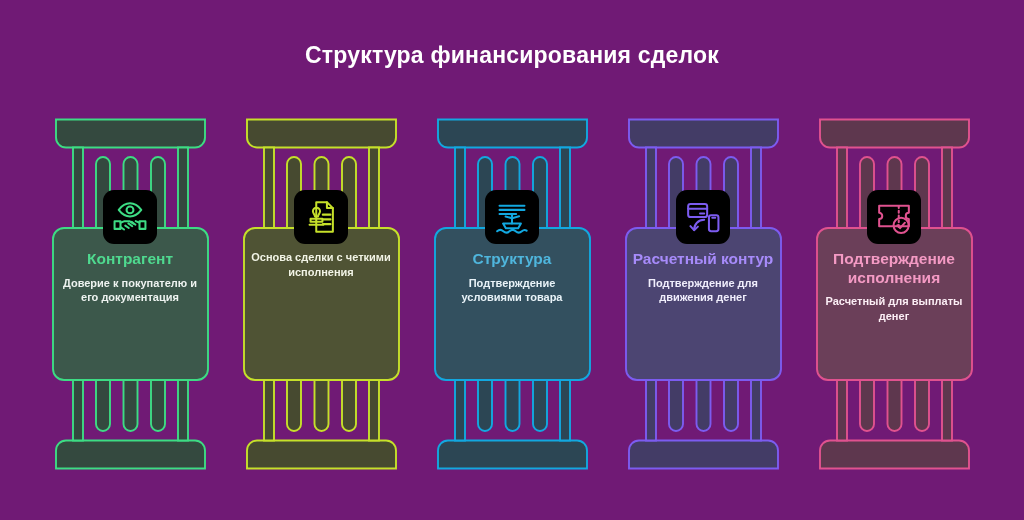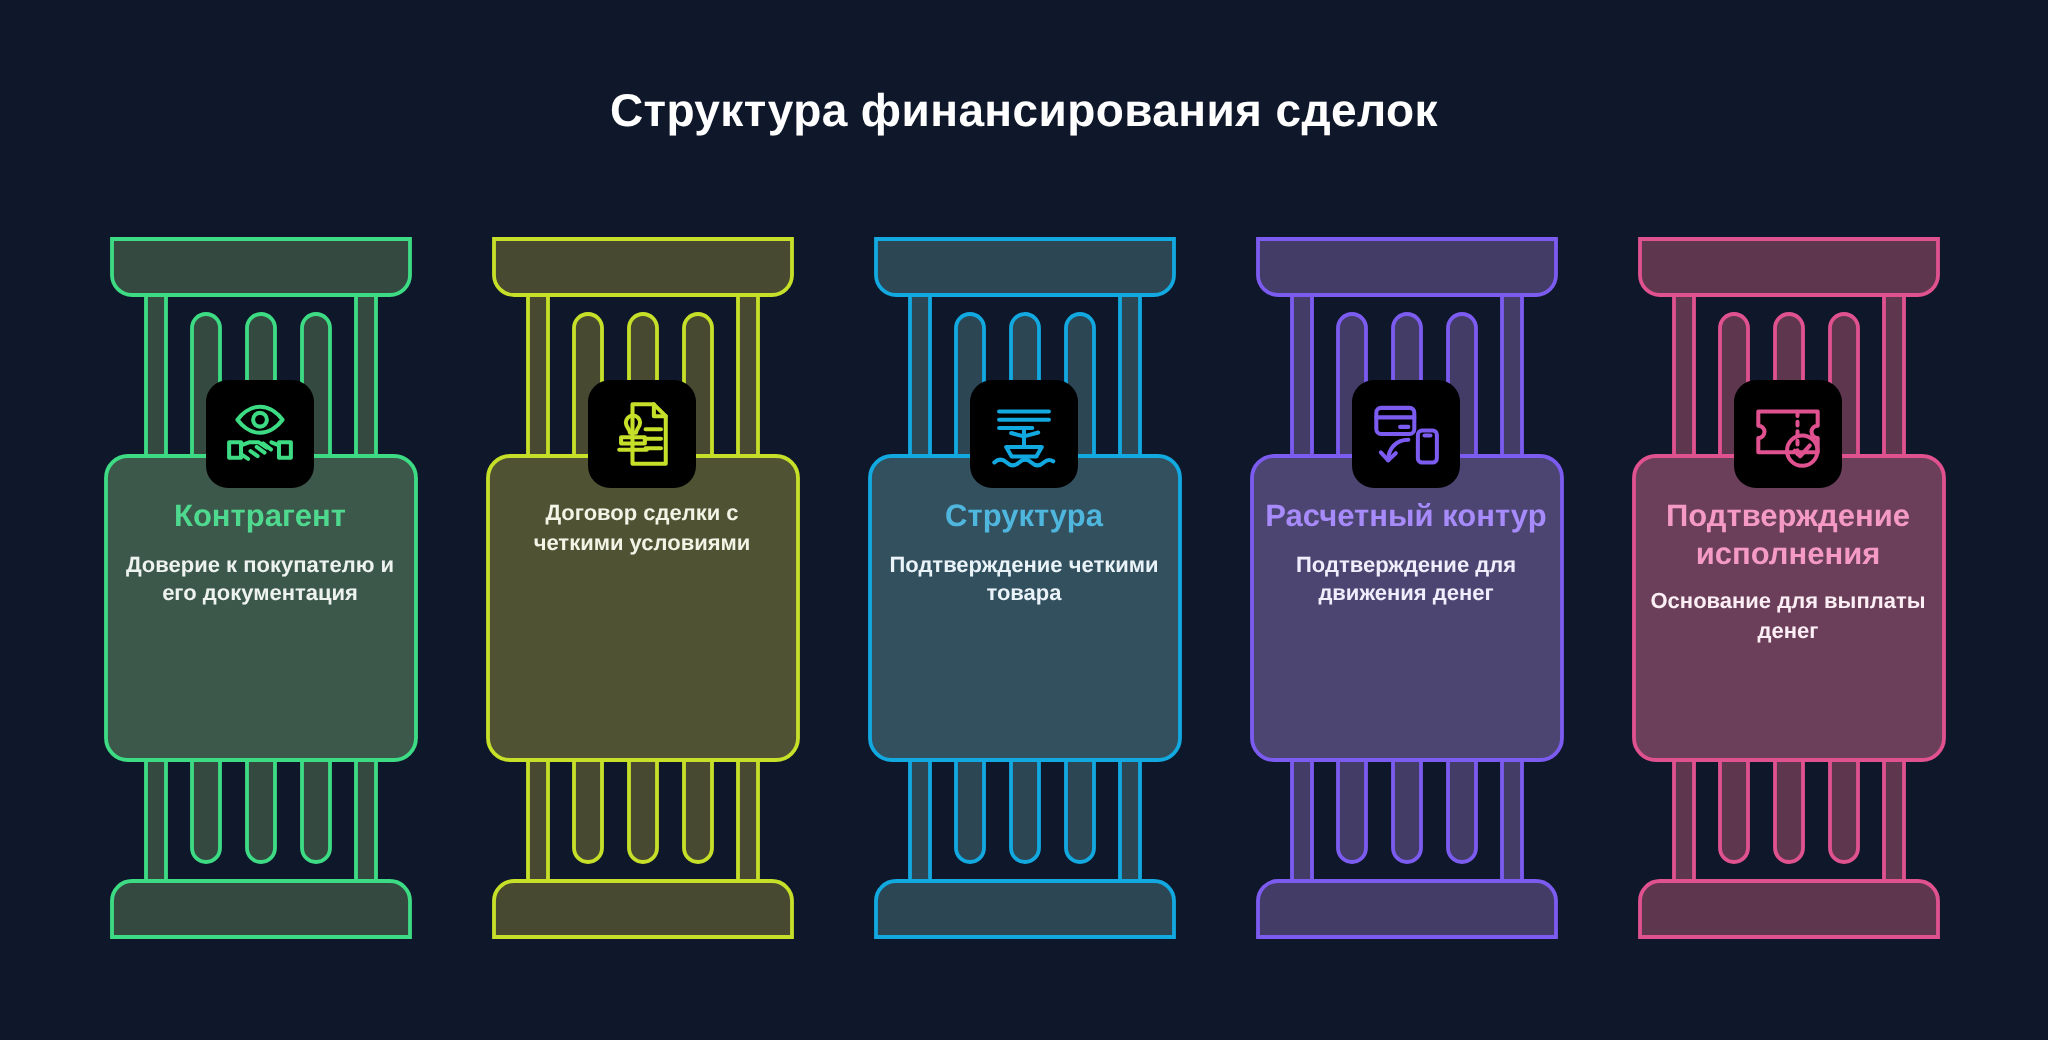--- a/index.html
+++ b/index.html
@@ -11,21 +11,21 @@
     width: 1024px;
     height: 520px;
     overflow: hidden;
     font-family: "Liberation Sans", sans-serif;
     -webkit-font-smoothing: antialiased;
   }
   #infographic {
     position: relative;
     width: 1024px;
     height: 520px;
-    background: #0f172a;
+    background: #701a75;
   }
   #page-title {
     position: absolute;
     top: 42px;
     left: 0;
     width: 1024px;
     text-align: center;
     color: #ffffff;
     font-size: 23px;
     font-weight: bold;
@@ -150,21 +150,21 @@
           <svg viewBox="0 0 32 32">
             <path stroke="currentColor" fill="none" stroke-width="1.7" stroke-linecap="round" stroke-linejoin="round" d="M12 3.5 h9 l5 5 v20 h-14 Z"></path>
             <path stroke="currentColor" fill="none" stroke-width="1.7" stroke-linecap="round" stroke-linejoin="round" d="M21 3.5 v5 h5"></path>
             <path stroke="currentColor" fill="none" stroke-width="1.7" stroke-linecap="round" stroke-linejoin="round" d="M17.5 14 h6.5 M17.5 18 h6.5 M17.5 22 h6.5"></path>
             <path stroke="currentColor" fill="none" stroke-width="1.7" stroke-linecap="round" stroke-linejoin="round" d="M9.2 11.2 a3 3 0 0 1 6 0 c0 2 -1.7 2.6 -1.7 4.3 h-2.6 c0 -1.7 -1.7 -2.3 -1.7 -4.3 Z"></path>
             <path stroke="currentColor" fill="none" stroke-width="1.7" stroke-linecap="round" stroke-linejoin="round" d="M7.2 17.4 h10 v2.6 h-10 Z"></path>
             <path stroke="currentColor" fill="none" stroke-width="1.7" stroke-linecap="round" stroke-linejoin="round" d="M6.4 22.6 h11.6"></path>
           </svg>
         </div>
         <div class="card-text">
-          <div class="card-desc" style="color:#f2f4e6">Договор сделки с четкими условиями</div>
+          <div class="card-desc" style="color:#f2f4e6">Основа сделки с четкими исполнения</div>
         </div>
       </div>
       <div class="pillar">
         <svg class="pillar-svg" viewBox="0 0 173 352">
           <path stroke="#12a8e0" stroke-width="1.9" fill="#2c4654" d="M12 1.5 h149 v18 a10 10 0 0 1 -10 10 h-129 a10 10 0 0 1 -10 -10 Z"></path>
           <path stroke="#12a8e0" stroke-width="1.9" fill="#2c4654" d="M12 350.5 h149 v-18 a10 10 0 0 0 -10 -10 h-129 a10 10 0 0 0 -10 10 Z"></path>
           <path stroke="#12a8e0" stroke-width="1.9" fill="#2c4654" d="M29 29.5 h10 v293 h-10 Z"></path>
           <path stroke="#12a8e0" stroke-width="1.9" fill="#2c4654" d="M134 29.5 h10 v293 h-10 Z"></path>
           <path stroke="#12a8e0" stroke-width="1.9" fill="#2c4654" d="M52 46 a7 7 0 0 1 14 0 v260 a7 7 0 0 1 -14 0 Z"></path>
           <path stroke="#12a8e0" stroke-width="1.9" fill="#2c4654" d="M79.5 46 a7 7 0 0 1 14 0 v260 a7 7 0 0 1 -14 0 Z"></path>
@@ -176,21 +176,21 @@
             <path stroke="currentColor" fill="none" stroke-width="1.7" stroke-linecap="round" stroke-linejoin="round" d="M5.5 6.5 h21 M5.5 10 h21 M5.5 13.5 h14"></path>
             <path stroke="currentColor" fill="none" stroke-width="1.7" stroke-linecap="round" stroke-linejoin="round" d="M16 14.5 v7"></path>
             <path stroke="currentColor" fill="none" stroke-width="1.7" stroke-linecap="round" stroke-linejoin="round" d="M16 17 l6 -1.6"></path>
             <path stroke="currentColor" fill="none" stroke-width="1.7" stroke-linecap="round" stroke-linejoin="round" d="M16 17 l-5.4 -1.4"></path>
             <path stroke="currentColor" fill="none" stroke-width="1.7" stroke-linecap="round" stroke-linejoin="round" d="M8.5 21.5 h15 l-2.3 4 h-10.4 Z"></path>
             <path stroke="currentColor" fill="none" stroke-width="1.7" stroke-linecap="round" stroke-linejoin="round" d="M3.5 28 q2.6 -2.4 5.2 0 q2.6 2.4 5.2 0 q2.6 -2.4 5.2 0 q2.6 2.4 5.2 0 q2 -1.8 4 -0.5"></path>
           </svg>
         </div>
         <div class="card-text">
           <div class="card-heading" style="color:#4fb6dd">Структура</div>
-          <div class="card-desc" style="color:#e9f3f8">Подтверждение четкими товара</div>
+          <div class="card-desc" style="color:#e9f3f8">Подтверждение условиями товара</div>
         </div>
       </div>
       <div class="pillar">
         <svg class="pillar-svg" viewBox="0 0 173 352">
           <path stroke="#7c5cf0" stroke-width="1.9" fill="#433c66" d="M12 1.5 h149 v18 a10 10 0 0 1 -10 10 h-129 a10 10 0 0 1 -10 -10 Z"></path>
           <path stroke="#7c5cf0" stroke-width="1.9" fill="#433c66" d="M12 350.5 h149 v-18 a10 10 0 0 0 -10 -10 h-129 a10 10 0 0 0 -10 10 Z"></path>
           <path stroke="#7c5cf0" stroke-width="1.9" fill="#433c66" d="M29 29.5 h10 v293 h-10 Z"></path>
           <path stroke="#7c5cf0" stroke-width="1.9" fill="#433c66" d="M134 29.5 h10 v293 h-10 Z"></path>
           <path stroke="#7c5cf0" stroke-width="1.9" fill="#433c66" d="M52 46 a7 7 0 0 1 14 0 v260 a7 7 0 0 1 -14 0 Z"></path>
           <path stroke="#7c5cf0" stroke-width="1.9" fill="#433c66" d="M79.5 46 a7 7 0 0 1 14 0 v260 a7 7 0 0 1 -14 0 Z"></path>
@@ -227,18 +227,18 @@
         <div class="icon-badge" style="color:#e0528f">
           <svg viewBox="0 0 32 32">
             <path stroke="currentColor" fill="none" stroke-width="1.7" stroke-linecap="round" stroke-linejoin="round" d="M3.5 6.5 h25 v6 a2.6 2.6 0 0 0 0 5.2 v6 h-25 v-6 a2.6 2.6 0 0 0 0 -5.2 Z"></path>
             <path stroke="currentColor" fill="none" stroke-width="1.7" stroke-linecap="round" stroke-linejoin="round" stroke-dasharray="1.6 2.4" d="M20 6.8 v17.7"></path>
             <circle stroke="currentColor" fill="none" stroke-width="1.7" stroke-linecap="round" stroke-linejoin="round" cx="22" cy="23" r="6.4"></circle>
             <path stroke="currentColor" fill="none" stroke-width="1.7" stroke-linecap="round" stroke-linejoin="round" d="M18.8 23 l2.3 2.4 l4.1 -4.6"></path>
           </svg>
         </div>
         <div class="card-text">
           <div class="card-heading" style="color:#f49ac4">Подтверждение исполнения</div>
-          <div class="card-desc" style="color:#fceef5">Основание для выплаты денег</div>
+          <div class="card-desc" style="color:#fceef5">Расчетный для выплаты денег</div>
         </div>
       </div>
     </div>
 
 </div>
 
 </body></html>

